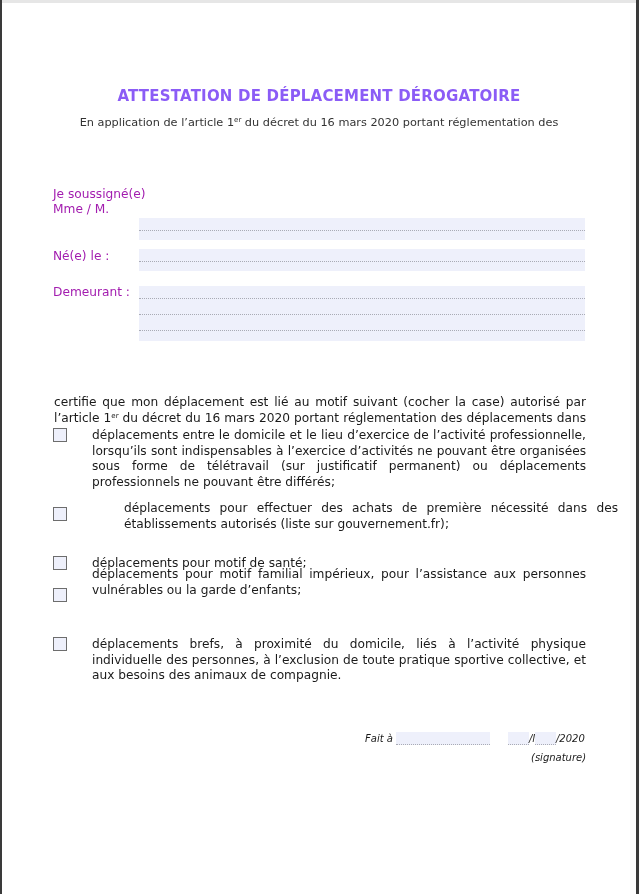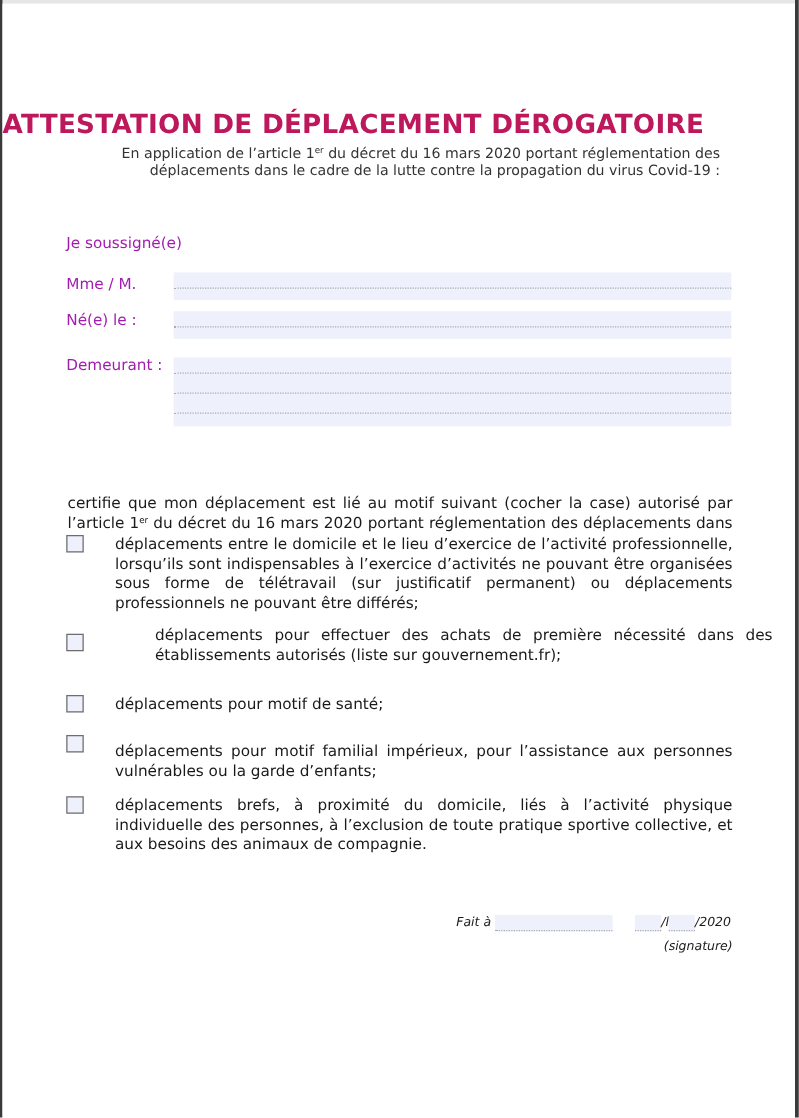--- a/index.html
+++ b/index.html
@@ -9,26 +9,26 @@
       font-family: "DejaVu Sans", "Liberation Sans", sans-serif;
       color: #1a1a1a;
     }
     .frame-left { position: absolute; left: 0; top: 0; width: 2px; height: 894px; background: #3a3a3a; }
     .frame-right { position: absolute; right: 0; top: 0; width: 3px; height: 894px; background: #3a3a3a; }
     .frame-top { position: absolute; left: 2px; top: 0; right: 3px; height: 3px; background: #e6e6e6; }
     .page { position: absolute; left: 2px; top: 3px; right: 3px; bottom: 0; background: #fff; }
 
     .title {
       position: absolute; left: 0; right: 0; top: 84px;
-      text-align: left; font-weight: bold; font-size: 21px; letter-spacing: 0.2px;
-      color: #be185d;
+      text-align: center; font-weight: bold; font-size: 15px; letter-spacing: 0.2px;
+      color: #8b5cf6;
     }
     .subtitle {
       position: absolute; left: 60px; right: 60px; top: 113px;
-      text-align: right; font-size: 11.3px; line-height: 14px; color: #333;
+      text-align: center; font-size: 11.3px; line-height: 14px; color: #333;
     }
     sup { font-size: 7px; line-height: 0; vertical-align: 4px; }
 
     .label { position: absolute; font-size: 12.2px; color: #a21caf; white-space: nowrap; }
 
     .field {
       position: absolute; left: 137px; width: 446px;
       background: #eef0fb;
     }
     .field .line {
@@ -61,26 +61,25 @@
 <div class="frame-top"></div>
 <div class="frame-left"></div>
 <div class="frame-right"></div>
 
 <div class="page">
 
   <div class="title">ATTESTATION DE DÉPLACEMENT DÉROGATOIRE</div>
 
   <div class="subtitle">
     <span>En application de l’article 1</span><sup>er</sup><span> du décret du 16 mars 2020 portant réglementation des</span><br>
-    <span>déplacements dans le cadre de la lutte contre la propagation du virus Covid-19 :</span>
   </div>
 
   <div class="label" style="left:51px; top:184px;">Je soussigné(e)</div>
 
-  <div class="label" style="left:51px; top:217px;">Mme / M.</div>
+  <div class="label" style="left:51px; top:199px;">Mme / M.</div>
   <div class="field" style="top:215px; height:22px;">
     <div class="line" style="top:12px;"></div>
     <span class="label" style="left:4px; top:2px;"></span>
   </div>
 
   <div class="label" style="left:51px; top:246px;">Né(e) le  :</div>
   <div class="field" style="top:246px; height:22px;">
     <div class="line" style="top:12px;"></div>
     <span class="label" style="left:4px; top:2px;"></span>
   </div>
@@ -101,21 +100,21 @@
   <div class="checkbox" style="top:425px;"></div>
   <div class="option" style="top:425px;">déplacements entre le domicile et le lieu d’exercice de l’activité professionnelle, lorsqu’ils sont indispensables à l’exercice d’activités ne pouvant être organisées sous forme de télétravail (sur justificatif permanent) ou déplacements professionnels ne pouvant être différés;</div>
 
   <div class="checkbox" style="top:504px;"></div>
   <div class="option" style="top:498px;margin-left:32px;">déplacements pour effectuer des achats de première nécessité dans des établissements autorisés (liste sur gouvernement.fr);</div>
 
   <div class="checkbox" style="top:553px;"></div>
   <div class="option" style="top:553px;">déplacements pour motif de santé;</div>
 
   <div class="checkbox" style="top:585px;"></div>
-  <div class="option" style="top:591px;">déplacements pour motif familial impérieux, pour l’assistance aux personnes vulnérables ou la garde d’enfants;</div>
+  <div class="option" style="top:564px;">déplacements pour motif familial impérieux, pour l’assistance aux personnes vulnérables ou la garde d’enfants;</div>
 
   <div class="checkbox" style="top:634px;"></div>
   <div class="option" style="top:634px;">déplacements brefs, à proximité du domicile, liés à l’activité physique individuelle des personnes, à l’exclusion de toute pratique sportive collective, et aux besoins des animaux de compagnie.</div>
 
   <div class="small" style="left:363px; top:730px;">Fait à</div>
   <div class="sfield" style="left:394px; top:729px; width:94px;"></div>
   <div class="small" style="left:488px; top:730px;margin-left:36px;">, le</div>
   <div class="sfield" style="left:506px; top:729px; width:21px;"></div>
   <div class="small" style="left:527px; top:730px;">/</div>
   <div class="sfield" style="left:533px; top:729px; width:21px;"></div>

